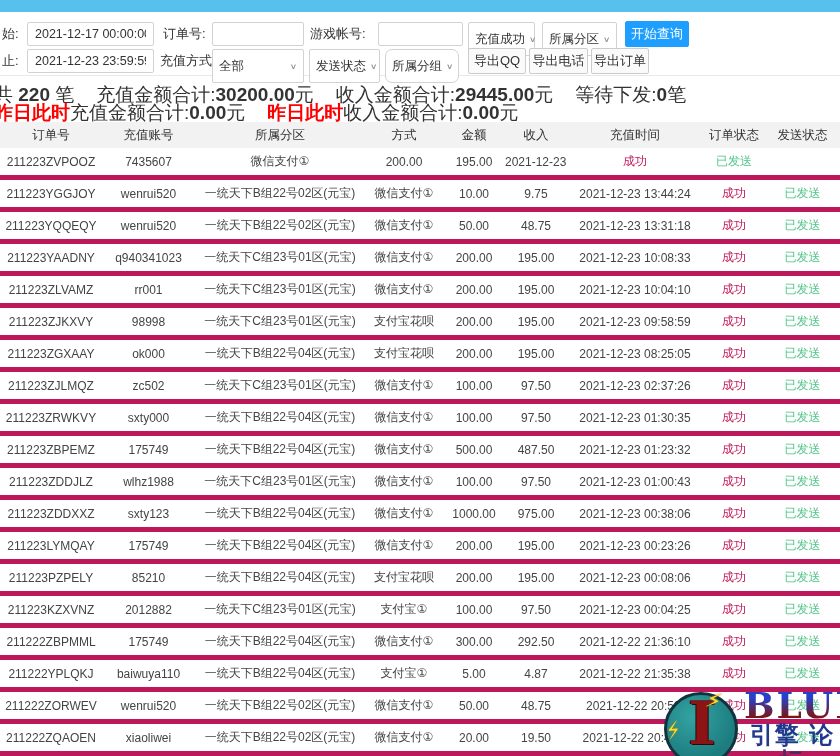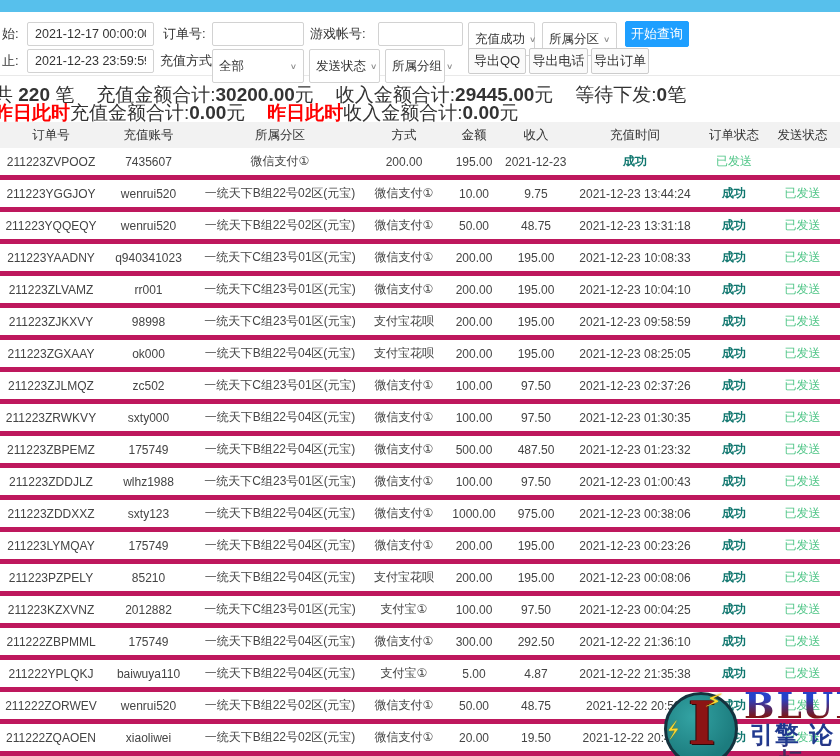--- a/index.html
+++ b/index.html
@@ -35,21 +35,21 @@
   .red { color:#ff0000; font-weight:bold; }
 
   
   .grid-row { display:grid; grid-template-columns:102px 93px 170px 78px 62px 62px 136px 62px 75px; }
   .thead { position:absolute; left:0; top:122px; width:840px; height:26px; background:#f2f2f2;
            align-items:center; }
   .thead .th { text-align:center; font-size:12.5px; color:#333; }
   .tbody { position:absolute; left:0; top:148px; width:840px; }
   .trow { height:32px; border-bottom:5px solid #be185d; align-items:center; }
   .td { text-align:center; font-size:12px; color:#444; white-space:nowrap; overflow:hidden; }
-  .td.status { color:#0f766e;font-weight:bold; }
+  .td.status { color:#be185d; }
   .td.send { color:#4fc587; }
 
   
   .watermark { position:absolute; left:658px; top:686px; width:182px; height:70px;
                pointer-events:none; }
   .wm-circle { position:absolute; left:6px; top:6px; width:74px; height:74px; border-radius:50%;
                background:radial-gradient(circle at 38% 32%, #33a3a3, #1c7c7e 70%);
                border:3px solid #14323e; }
   .wm-pillar { position:absolute; left:30px; top:8px; font-family:"DejaVu Serif","Liberation Serif",serif;
                font-weight:bold; font-size:60px; line-height:58px; color:#8c1414;
@@ -97,21 +97,21 @@
     <input class="inp" style="left: 27px; top: 37px; width: 127px;" value="2021-12-23 23:59:59">
     <span class="lbl" style="left:160px; top:37px;">充值方式:</span>
     <div class="sel" style="left:212px; top:37px; width:92px;">
       <span>全部</span>
       <span class="caret">∨</span>
     </div>
     <div class="sel" style="left:309px; top:37px; width:71px;">
       <span>发送状态</span>
       <span class="caret">∨</span>
     </div>
-    <div class="sel" style="left:385px; top:37px; width:60px;">
+    <div class="sel" style="left:385px; top:37px; width:74px;border-radius:7px;">
       <span>所属分组</span>
       <span class="caret">∨</span>
     </div>
     <div class="btn" style="left:468px; top:36px; width:58px;">导出QQ</div>
     <div class="btn" style="left:529px; top:36px; width:59px;">导出电话</div>
     <div class="btn" style="left:591px; top:36px; width:58px;">导出订单</div>
   </div>
 
   <div class="summary">
     <div class="sline l1">

